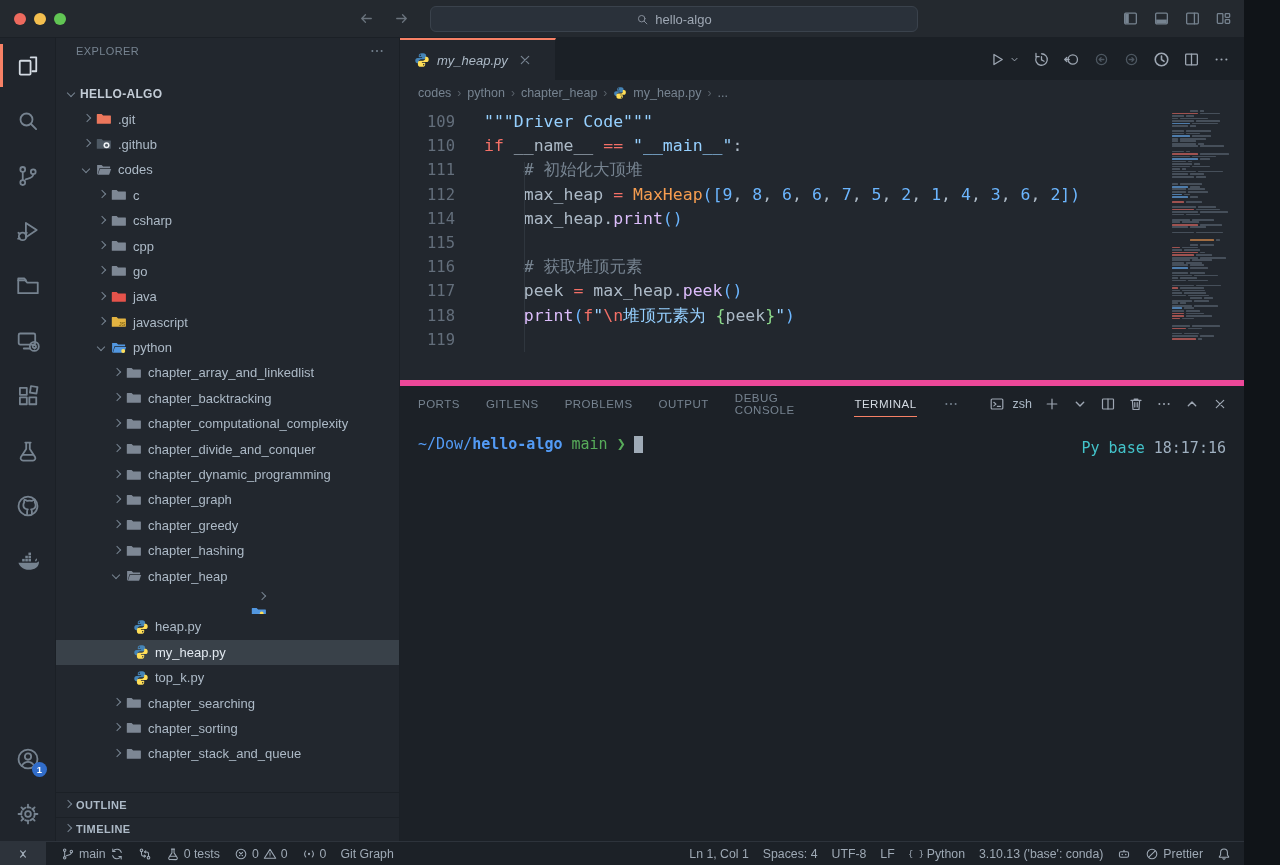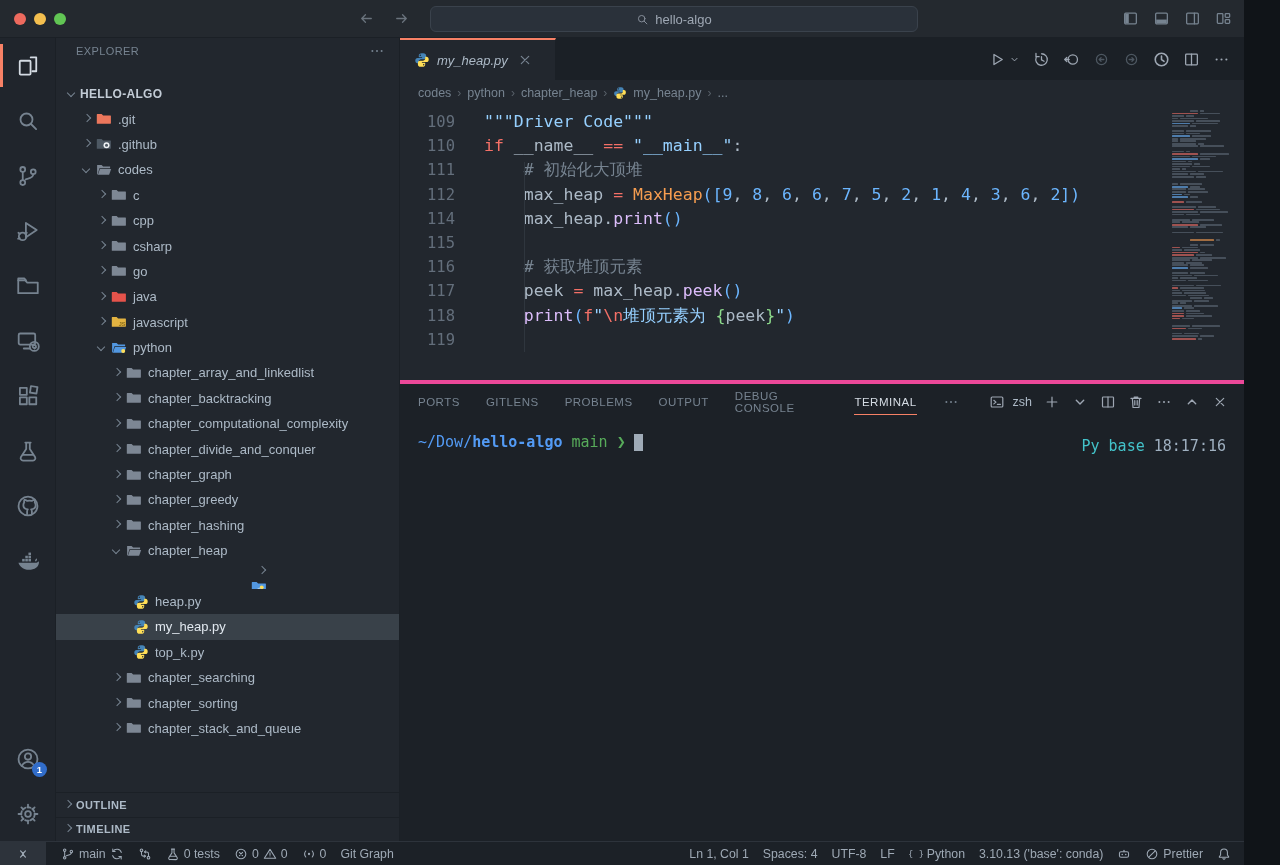--- a/index.html
+++ b/index.html
@@ -84,21 +84,21 @@
       font-size:15.5px;}
   .ct{color:#adbac7;}
   .tk-k{color:#f47067}.tk-s{color:#96d0ff}.tk-n{color:#6cb6ff}.tk-f{color:#dcbdfb}
   .tk-o{color:#f69d50}.tk-c{color:#768390}.tk-b{color:#6cb6ff}.tk-g{color:#8ddb8c}.tk-d{color:#adbac7}
   #indent-guide{position:absolute;left:124px;top:56px;height:190px;width:1px;background:#2f363e;}
   #minimap{position:absolute;top:4px;right:10px;width:64px;height:238px;}
   .mm-row{height:1.7px;margin-bottom:0.85px;display:flex;gap:2px;}
   .mm-seg{height:100%;border-radius:.5px;opacity:.6;}
 
   
-  #panel{height:461px;flex:none;background:#1c2127;border-top:4px solid #ec4899;
+  #panel{height:461px;flex:none;background:#1c2127;border-top:6px solid #ec4899;
          display:flex;flex-direction:column;}
   #panel-tabs{height:36px;display:flex;align-items:center;padding-left:18px;flex:none;}
   .ptab{font-size:11.5px;letter-spacing:.5px;color:#768390;margin-right:26px;height:100%;
         display:flex;align-items:center;cursor:pointer;position:relative;}
   .ptab.active{color:#d4dbe3;}
   .ptab.active::after{content:"";position:absolute;left:0;right:0;bottom:5px;height:1.5px;background:#f78166;}
   #panel-tab-more{color:#768390;width:16px;height:16px;margin-right:30px;cursor:pointer;}
   #panel-actions{margin-left:auto;display:flex;align-items:center;gap:12px;padding-right:16px;color:#9ea7b3;}
   #panel-actions .icon{width:16px;height:16px;cursor:pointer;}
   #panel-actions .shell-label{font-size:12.5px;color:#adbac7;margin-left:-4px;}
@@ -350,30 +350,30 @@
           </span>
           <span class="tlabel">c</span>
         </div>
         <div class="trow" style="padding-left: 38px;">
           <span class="chev right"></span>
           <span class="ticon icon">
             <svg viewBox="0 0 16 16">
               <path fill="#7d8794" d="M1.2 3h4.4l1.5 1.6h7.3c.3 0 .5.2.5.5v7.2c0 .3-.2.5-.5.5H1.2a.4.4 0 01-.4-.4V3.4A.4.4 0 011.2 3z"></path>
             </svg>
           </span>
+          <span class="tlabel">csharp</span>
+        </div>
+        <div class="trow" style="padding-left: 38px;">
+          <span class="chev right"></span>
+          <span class="ticon icon">
+            <svg viewBox="0 0 16 16">
+              <path fill="#7d8794" d="M1.2 3h4.4l1.5 1.6h7.3c.3 0 .5.2.5.5v7.2c0 .3-.2.5-.5.5H1.2a.4.4 0 01-.4-.4V3.4A.4.4 0 011.2 3z"></path>
+            </svg>
+          </span>
           <span class="tlabel">cpp</span>
-        </div>
-        <div class="trow" style="padding-left: 38px;">
-          <span class="chev right"></span>
-          <span class="ticon icon">
-            <svg viewBox="0 0 16 16">
-              <path fill="#7d8794" d="M1.2 3h4.4l1.5 1.6h7.3c.3 0 .5.2.5.5v7.2c0 .3-.2.5-.5.5H1.2a.4.4 0 01-.4-.4V3.4A.4.4 0 011.2 3z"></path>
-            </svg>
-          </span>
-          <span class="tlabel">csharp</span>
         </div>
         <div class="trow" style="padding-left: 38px;">
           <span class="chev right"></span>
           <span class="ticon icon">
             <svg viewBox="0 0 16 16">
               <path fill="#7d8794" d="M1.2 3h4.4l1.5 1.6h7.3c.3 0 .5.2.5.5v7.2c0 .3-.2.5-.5.5H1.2a.4.4 0 01-.4-.4V3.4A.4.4 0 011.2 3z"></path>
             </svg>
           </span>
           <span class="tlabel">go</span>
         </div>
@@ -435,20 +435,29 @@
           <span class="tlabel">chapter_computational_complexity</span>
         </div>
         <div class="trow" style="padding-left: 53px;">
           <span class="chev right"></span>
           <span class="ticon icon">
             <svg viewBox="0 0 16 16">
               <path fill="#7d8794" d="M1.2 3h4.4l1.5 1.6h7.3c.3 0 .5.2.5.5v7.2c0 .3-.2.5-.5.5H1.2a.4.4 0 01-.4-.4V3.4A.4.4 0 011.2 3z"></path>
             </svg>
           </span>
           <span class="tlabel">chapter_divide_and_conquer</span>
+        </div>
+        <div class="trow" style="padding-left: 53px;">
+          <span class="chev right"></span>
+          <span class="ticon icon">
+            <svg viewBox="0 0 16 16">
+              <path fill="#7d8794" d="M1.2 3h4.4l1.5 1.6h7.3c.3 0 .5.2.5.5v7.2c0 .3-.2.5-.5.5H1.2a.4.4 0 01-.4-.4V3.4A.4.4 0 011.2 3z"></path>
+            </svg>
+          </span>
+          <span class="tlabel">chapter_dynamic_programming</span>
         </div>
         <div class="trow" style="padding-left: 53px;">
           <span class="chev right"></span>
           <span class="ticon icon">
             <svg viewBox="0 0 16 16">
               <path fill="#7d8794" d="M1.2 3h4.4l1.5 1.6h7.3c.3 0 .5.2.5.5v7.2c0 .3-.2.5-.5.5H1.2a.4.4 0 01-.4-.4V3.4A.4.4 0 011.2 3z"></path>
             </svg>
           </span>
           <span class="tlabel">chapter_graph</span>
         </div>

